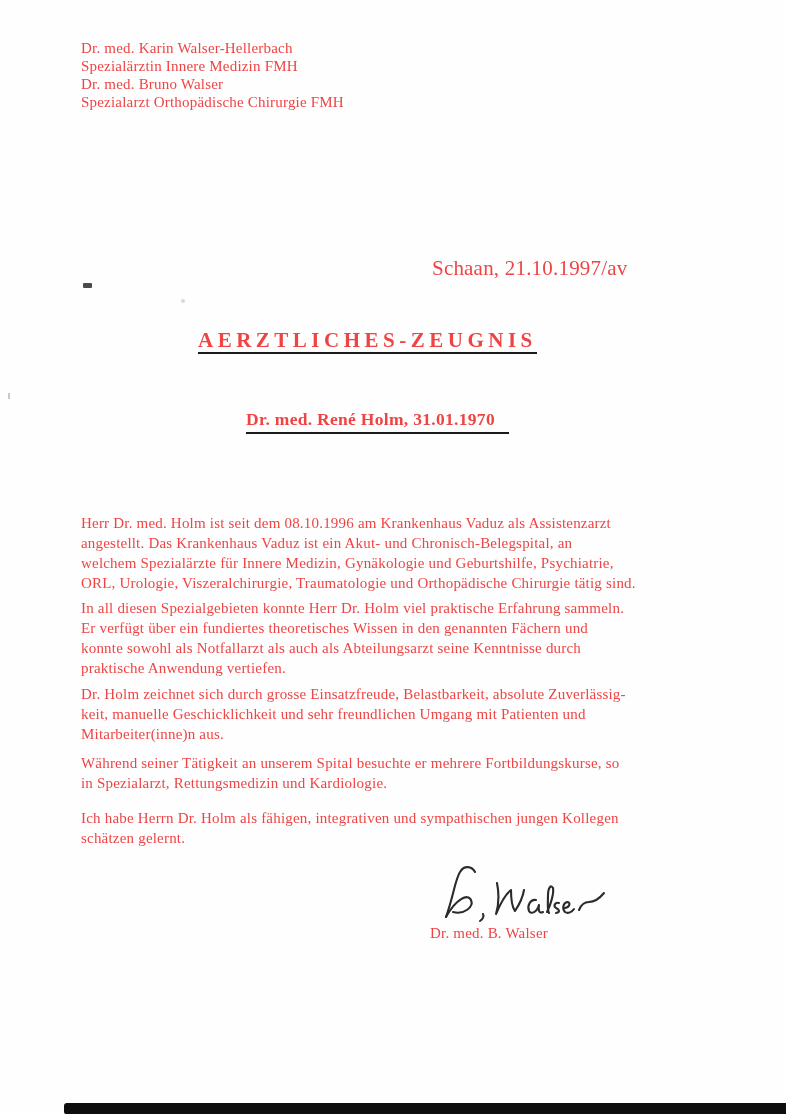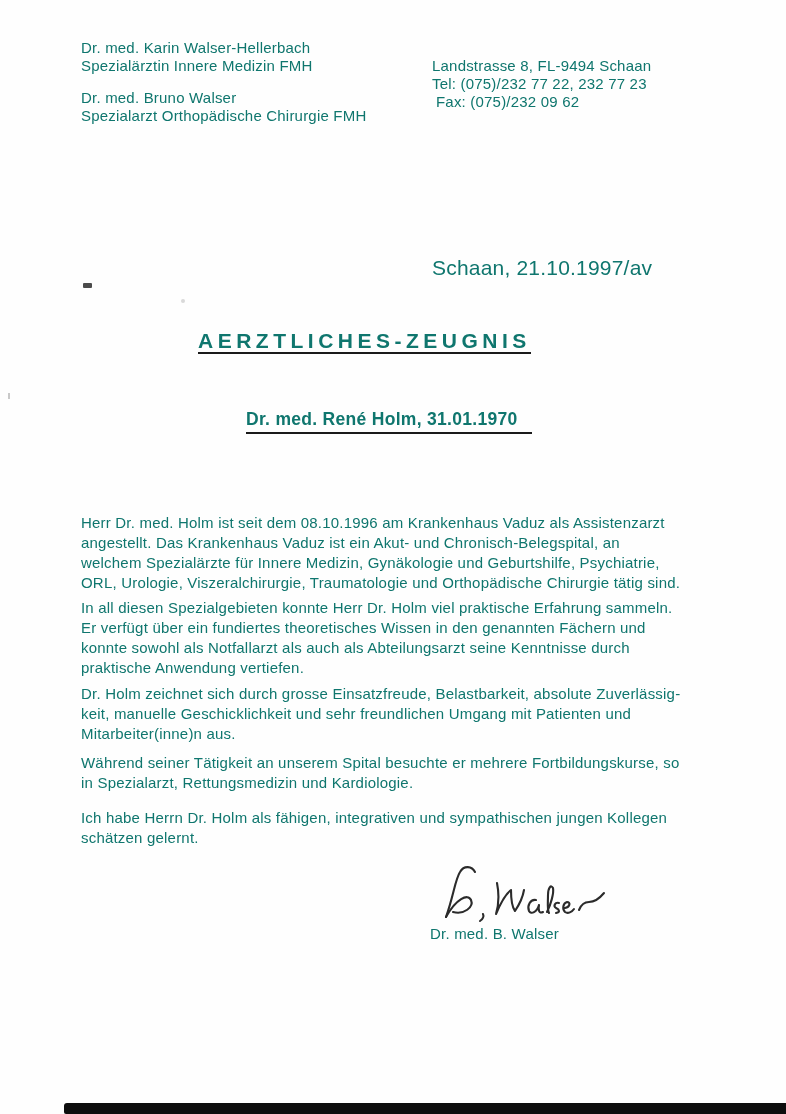--- a/index.html
+++ b/index.html
@@ -5,33 +5,33 @@
   html, body {
     margin: 0;
     padding: 0;
     background: #ffffff;
   }
   .page {
     position: relative;
     width: 786px;
     height: 1114px;
     background: #fefefe;
-    font-family: Liberation Sans, sans-serif;
-    color: #0f766e;
+    font-family: Liberation Serif, serif;
+    color: #ef4444;
     overflow: hidden;
   }
   .abs { position: absolute; }
 
   
   .letterhead-left {
     left: 81px; top: 39px;
     font-size: 15px; line-height: 18px;
     letter-spacing: 0.2px;
   }
-  .letterhead-left .group2 { margin-top: 14px; }
+  .letterhead-left .group2 { }
   .letterhead-right {
     left: 432px; top: 57px;
     font-size: 15px; line-height: 18px;
     letter-spacing: 0.2px;
   }
   .letterhead-right .fax-line { padding-left: 4px; }
 
   
   .dateline {
     left: 432px; top: 256px;
@@ -105,25 +105,20 @@
     <div class="group1">
       <div>Dr. med. Karin Walser-Hellerbach</div>
       <div>Spezialärztin Innere Medizin FMH</div>
     </div>
     <div class="group2">
       <div>Dr. med. Bruno Walser</div>
       <div>Spezialarzt Orthopädische Chirurgie FMH</div>
     </div>
   </div>
 
-  <div class="abs letterhead-right">
-    <div>Landstrasse 8, FL-9494 Schaan</div>
-    <div>Tel: (075)/232 77 22, 232 77 23</div>
-    <div class="fax-line">Fax: (075)/232 09 62</div>
-  </div>
 
   <div class="abs dateline">Schaan, 21.10.1997/av</div>
 
   <div class="abs doc-title">AERZTLICHES-ZEUGNIS</div>
 
   <div class="abs doc-subject">Dr. med. René Holm, 31.01.1970</div>
 
   <div class="abs para p1">Herr Dr. med. Holm ist seit dem 08.10.1996 am Krankenhaus Vaduz als Assistenzarzt
 angestellt. Das Krankenhaus Vaduz ist ein Akut- und Chronisch-Belegspital, an
 welchem Spezialärzte für Innere Medizin, Gynäkologie und Geburtshilfe, Psychiatrie,

